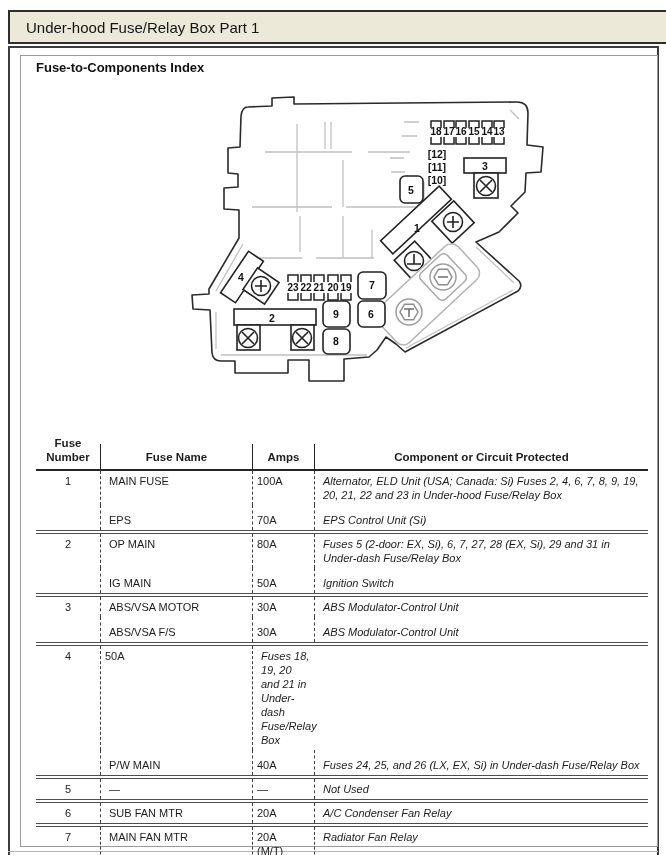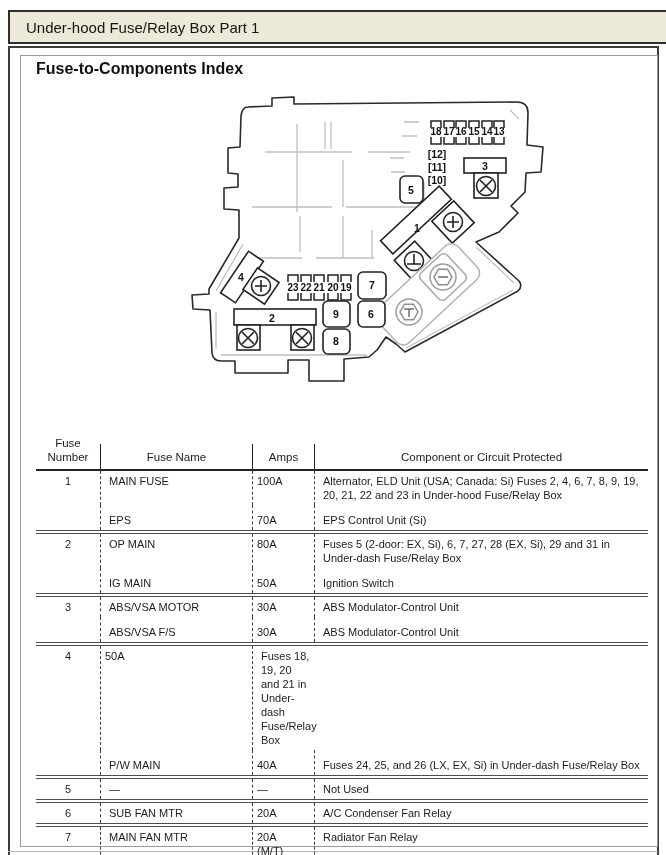--- a/index.html
+++ b/index.html
@@ -21,42 +21,42 @@
   }
   .inner-box {
     position:absolute; left:20px; top:55px; width:636px; height:790px;
     border:1px solid #9a9a9a; background:#ffffff;
   }
   .bottom-hr {
     position:absolute; left:8px; top:851px; width:650px; height:0;
     border-top:1px solid #b5b5b5;
   }
   .section-heading {
-    position:absolute; left:36px; top:60px; font-size:16px; font-weight:bold; color:#111;
+    position:absolute; left:36px; top:60px; font-size:13px; font-weight:bold; color:#111;
   }
   
   .diagram { position:absolute; left:185px; top:90px; }
   .diagram text {
     font-family:"Liberation Sans", sans-serif; font-weight:bold; fill:#111;
     text-anchor:middle;
   }
   
   .fuse-table { position:absolute; left:36px; top:402px; width:612px; font-size:11px; line-height:14px; }
   .hdr-row, .entry { display:grid; grid-template-columns:64px 152px 62px 1fr; }
-  .hdr-row { font-weight:normal; font-size:11.5px; align-items:end; }
+  .hdr-row { font-weight:bold; font-size:11.5px; align-items:end; }
   .hdr-row > div { padding:6px 4px 5px 4px; text-align:center; }
   .hdr-row > div + div { border-left:1.5px solid #222;margin-top:42px; }
   .rule-heavy { border-top:2.5px solid #242424; height:0; }
   .rule { height:2px; border-top:1.5px solid #4e4e4e; border-bottom:1.5px solid #4e4e4e; }
   .entry > div { padding:3px 4px; }
   .entry > div + div { border-left:1.2px dashed #3d3d3d; }
   .entry .c-num  { text-align:center; }
   .entry .c-name { padding-left:8px; }
   .entry .c-amps { text-align:left; white-space:pre-line; }
-  .entry .c-comp { padding-left:8px; }
+  .entry .c-comp { padding-left:8px;font-style:italic; }
   .entry:not(:first-child) > div { padding-top:8px; }
   .entry.tail > div { min-height:46px; }
 </style>
 </head>
 <body>
 
 <div class="titlebar">
   <span>Under-hood Fuse/Relay Box Part 1</span>
 </div>
 

